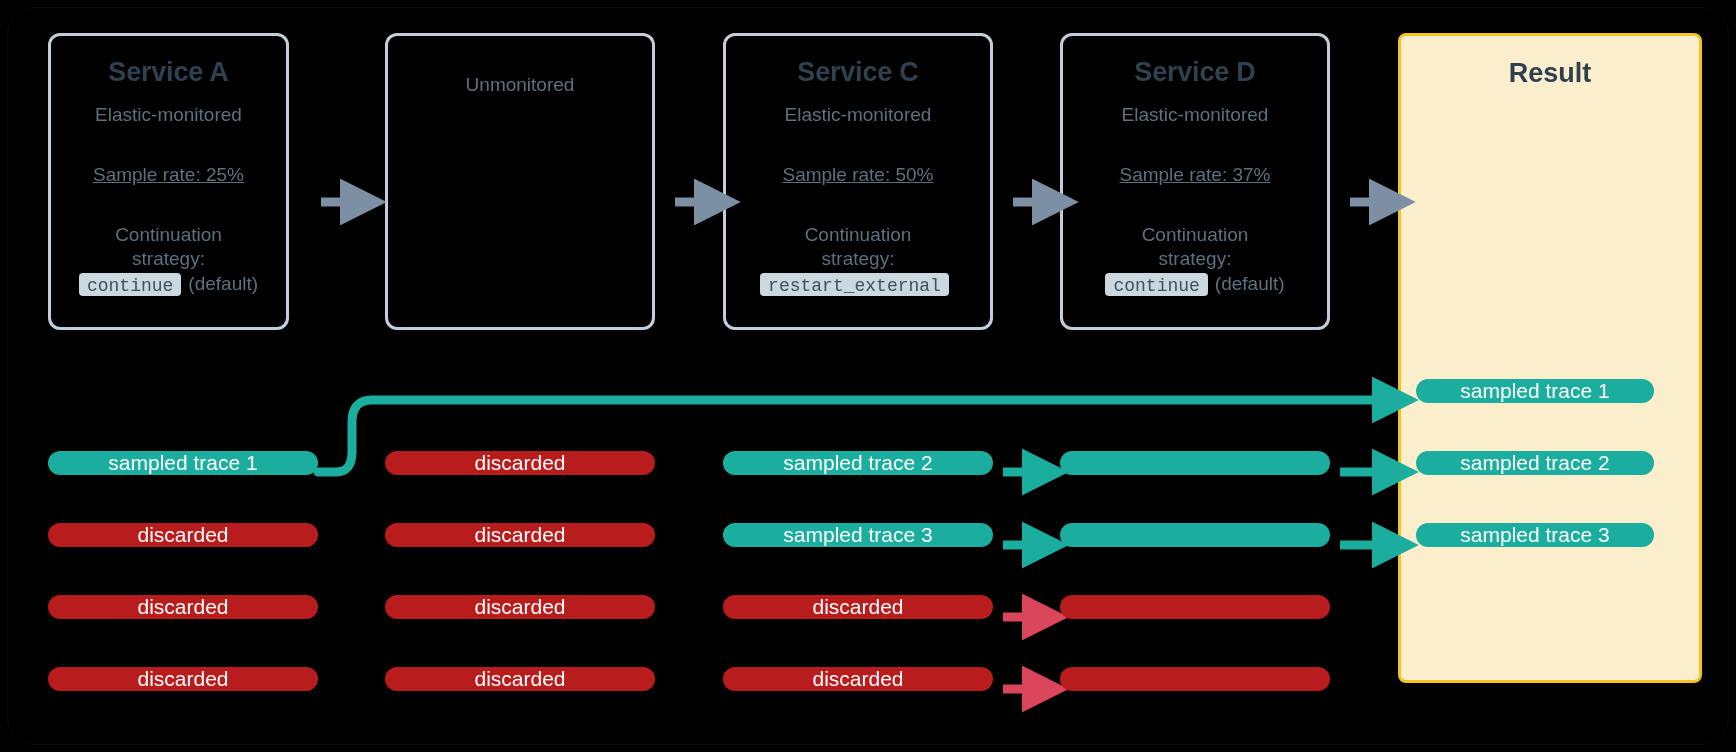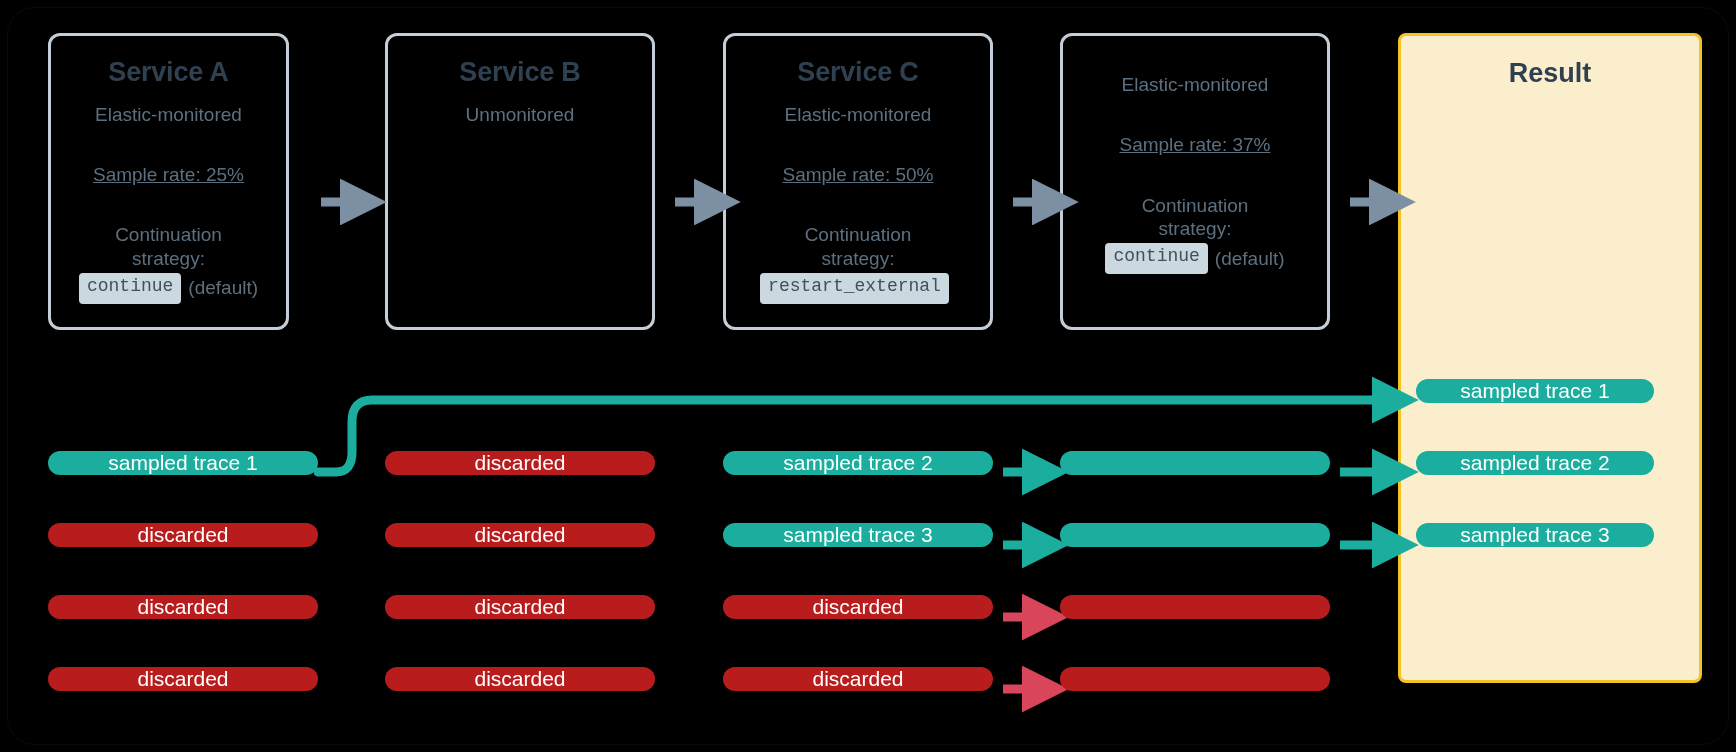--- a/index.html
+++ b/index.html
@@ -73,21 +73,21 @@
     gap: 7px;
     flex-wrap: nowrap;
   }
   .code-chip {
     display: inline-block;
     background: #ccd8e0;
     color: #41505d;
     font-family: "Liberation Mono", monospace;
     font-size: 18px;
     border-radius: 4px;
-    padding: 3px 8px 8px 8px;
+    padding: 3px 8px 0 8px;
     white-space: nowrap;
   }
   .default-note {
     color: #5c7080;
     font-size: 19px;
     white-space: nowrap;
   }
 
   
   #result-panel {
@@ -142,39 +142,39 @@
       <div>Continuation</div>
       <div>strategy:</div>
     </div>
     <div class="svc-strat-row">
       <span class="code-chip">continue</span>
       <span class="default-note">(default)</span>
     </div>
   </div>
 
   <div class="svc-box" style="left:385px; width:270px;">
-    <div class="svc-title">Service B</div>
     <div class="svc-sub">Unmonitored</div>
   </div>
 
   <div class="svc-box" style="left:723px; width:270px;">
     <div class="svc-title">Service C</div>
     <div class="svc-sub">Elastic-monitored</div>
     <div class="svc-rate">Sample rate: 50%</div>
     <div class="svc-strat-label">
       <div>Continuation</div>
       <div>strategy:</div>
     </div>
     <div class="svc-strat-row">
       <span class="code-chip">restart_external</span>
       <span class="default-note"></span>
     </div>
   </div>
 
   <div class="svc-box" style="left:1060px; width:270px;">
+    <div class="svc-title">Service D</div>
     <div class="svc-sub">Elastic-monitored</div>
     <div class="svc-rate">Sample rate: 37%</div>
     <div class="svc-strat-label">
       <div>Continuation</div>
       <div>strategy:</div>
     </div>
     <div class="svc-strat-row">
       <span class="code-chip">continue</span>
       <span class="default-note">(default)</span>
     </div>

